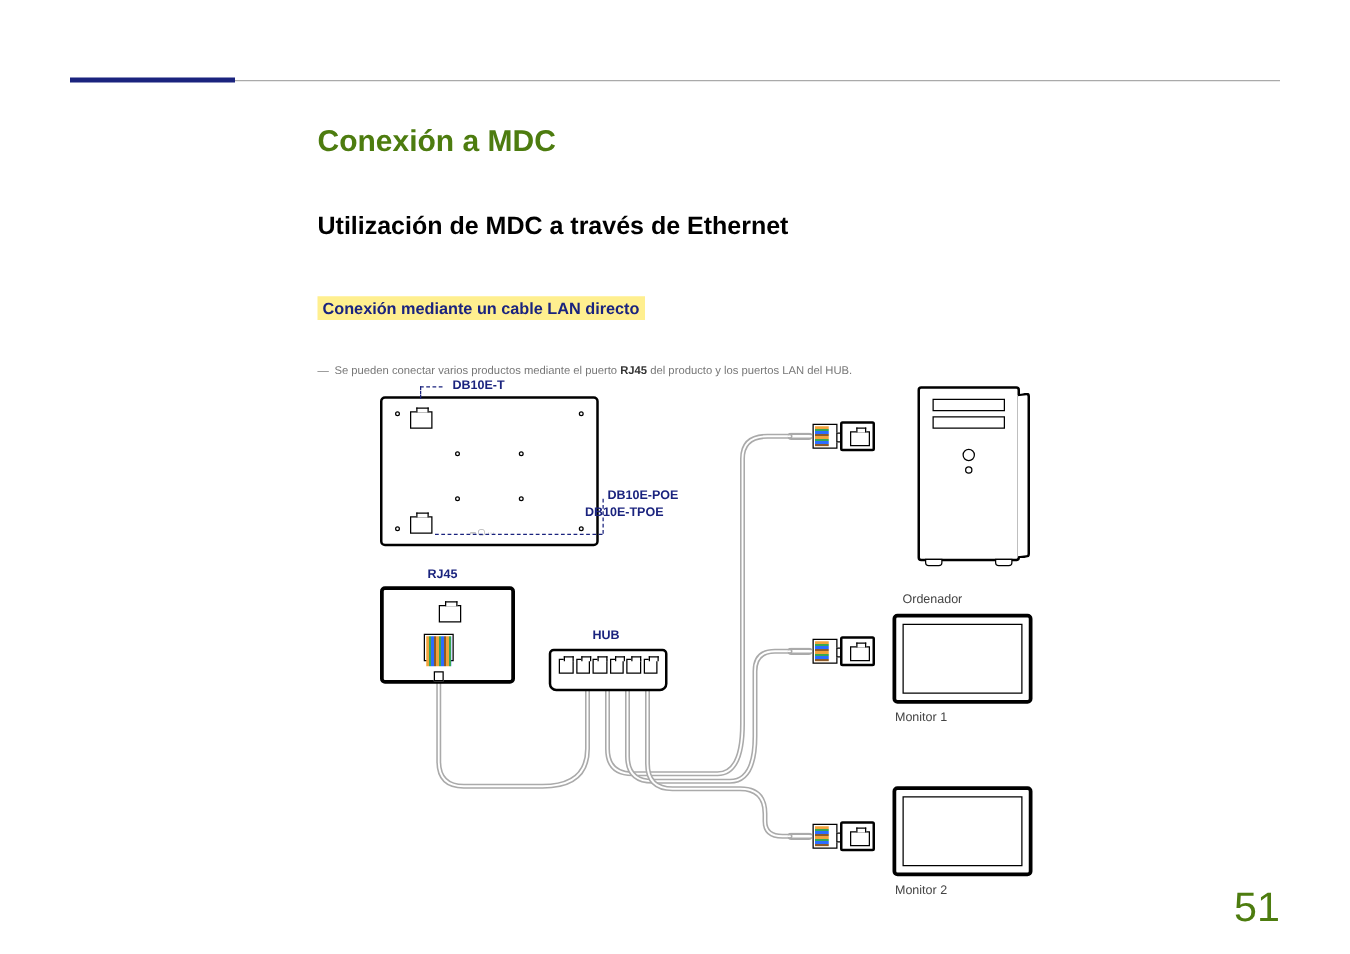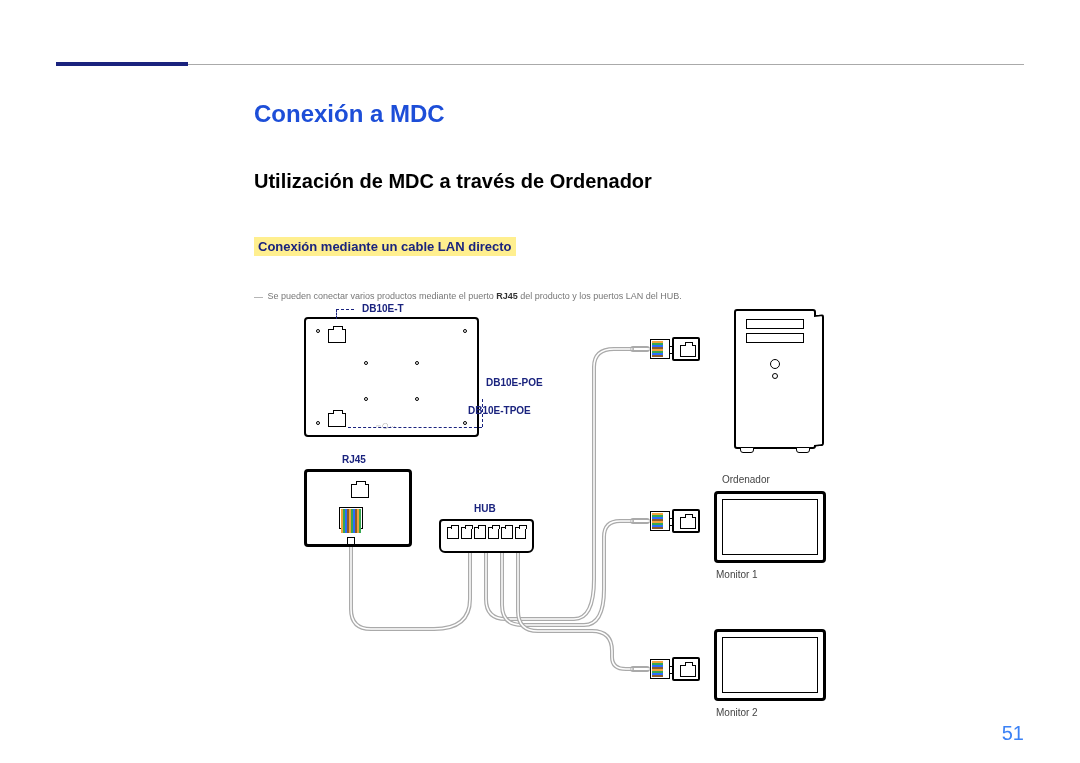--- a/index.html
+++ b/index.html
@@ -21,21 +21,21 @@
     position: absolute;
     left: 56px; top: 62px;
     width: 132px; height: 4px;
     background: #1a237e;
   }
   .content {
     position: absolute;
     left: 254px; top: 100px; right: 56px;
   }
   h1.section-title {
-    color: #1d4ed8;
+    color: #4d7c0f;
     font-size: 24px;
     font-weight: 600;
     margin-bottom: 42px;
   }
   h2.sub-title {
     color: #000;
     font-size: 20px;
     font-weight: 600;
     margin-bottom: 12px;
   }
@@ -140,32 +140,32 @@
   .monitor { position:absolute; left:460px; width:112px; height:72px; border:3px solid #000; border-radius:4px; background:#fff;}
   .monitor .inner { position:absolute; left:5px; right:5px; top:5px; bottom:5px; border:1.5px solid #000;}
 
   
   .cables { position:absolute; left:0; top:0; width:770px; height:430px; }
   path.cable { fill:none; stroke:#aaa; stroke-width:4; stroke-linecap:round; }
   path.cable-in { fill:none; stroke:#fff; stroke-width:1.5; stroke-linecap:round; }
 
   .page-number {
     position:absolute; right:56px; bottom:18px;
-    font-size:20px; color:#3b82f6; font-weight:300;
+    font-size:33px; color:#4d7c0f; font-weight:300;
   }
 </style>
 </head>
 <body>
 
 <div class="top-rule"></div>
 <div class="top-tab"></div>
 
 <div class="content">
   <h1 class="section-title">Conexión a MDC</h1>
-  <h2 class="sub-title">Utilización de MDC a través de Ordenador</h2>
+  <h2 class="sub-title">Utilización de MDC a través de Ethernet</h2>
   <h3 class="highlight-heading">Conexión mediante un cable LAN directo</h3>
   <div class="note">
     <span class="dash">―</span>
     <span>Se pueden conectar varios productos mediante el puerto </span><strong>RJ45</strong><span> del producto y los puertos LAN del HUB.</span>
   </div>
 
   <div class="diagram-area">
 
     <svg class="cables">
 
@@ -202,21 +202,21 @@
         </div>
     </div>
 
     <div class="dash-line" style="left:92px; top:12px; width:0px;"></div>
     <div class="dash-vert" style="left:82px; top:0px; height:10px;"></div>
     <div class="dash-line" style="left:82px; top:0px; width:18px;"></div>
     <div class="lbl-blue" style="left:108px; top:-6px">DB10E-T</div>
 
     <div class="dash-line" style="left:94px; top:118px; width:134px;"></div>
     <div class="dash-vert" style="left:228px; top:90px; height:28px;"></div>
-    <div class="lbl-blue" style="left:232px; top:68px">DB10E-POE</div>
+    <div class="lbl-blue" style="left:232px; top:82px">DB10E-POE</div>
     <div class="lbl-blue" style="left:214px; top:96px">DB10E-TPOE</div>
 
     <div class="lbl-blue" style="left:88px; top:145px">RJ45</div>
 
     <div class="rj45-block">
       <div class="port" style="left:44px; top:12px">
           <div class="tab"></div>
         </div>
     </div>
     <div class="lan-plug">

